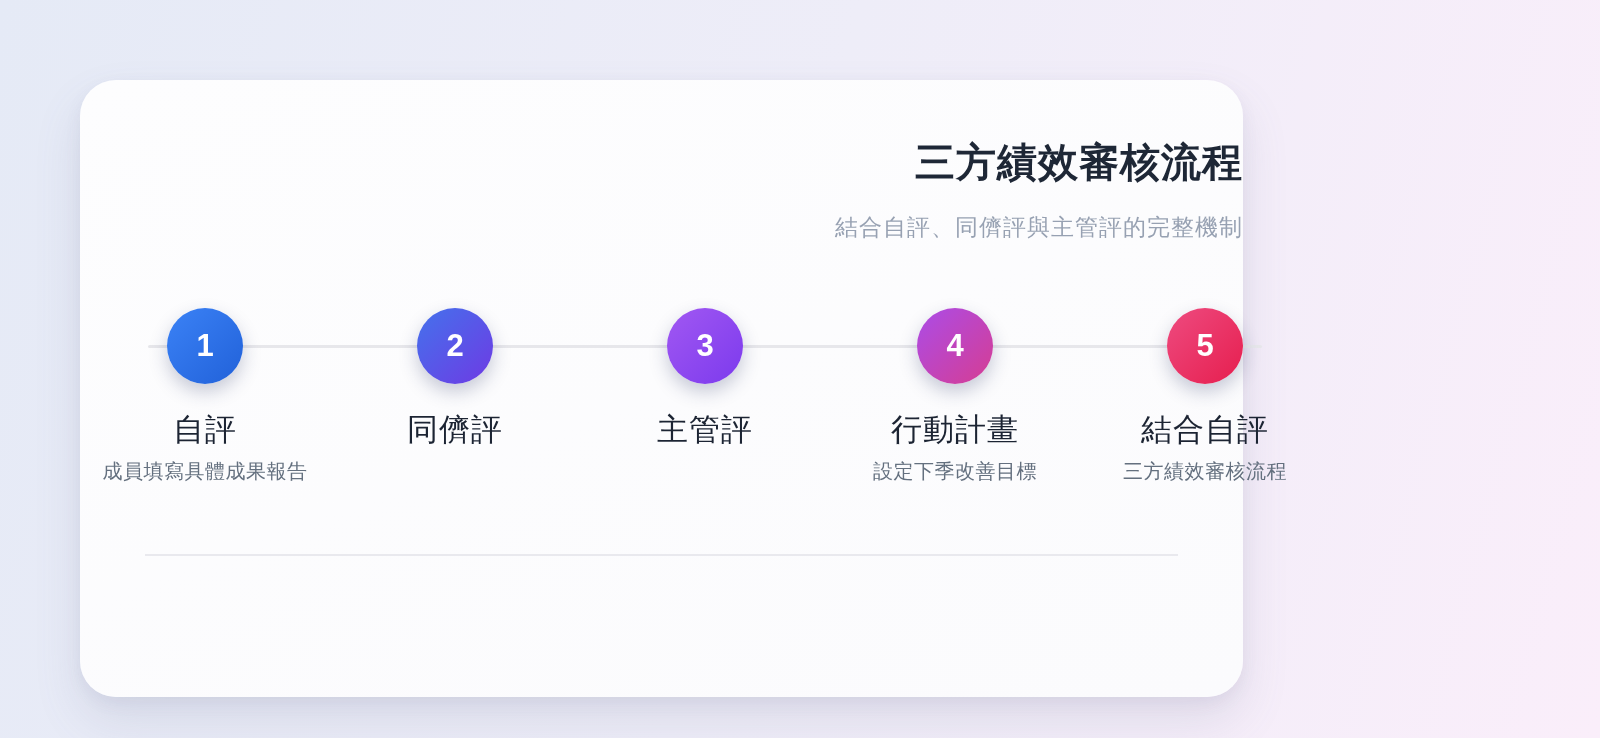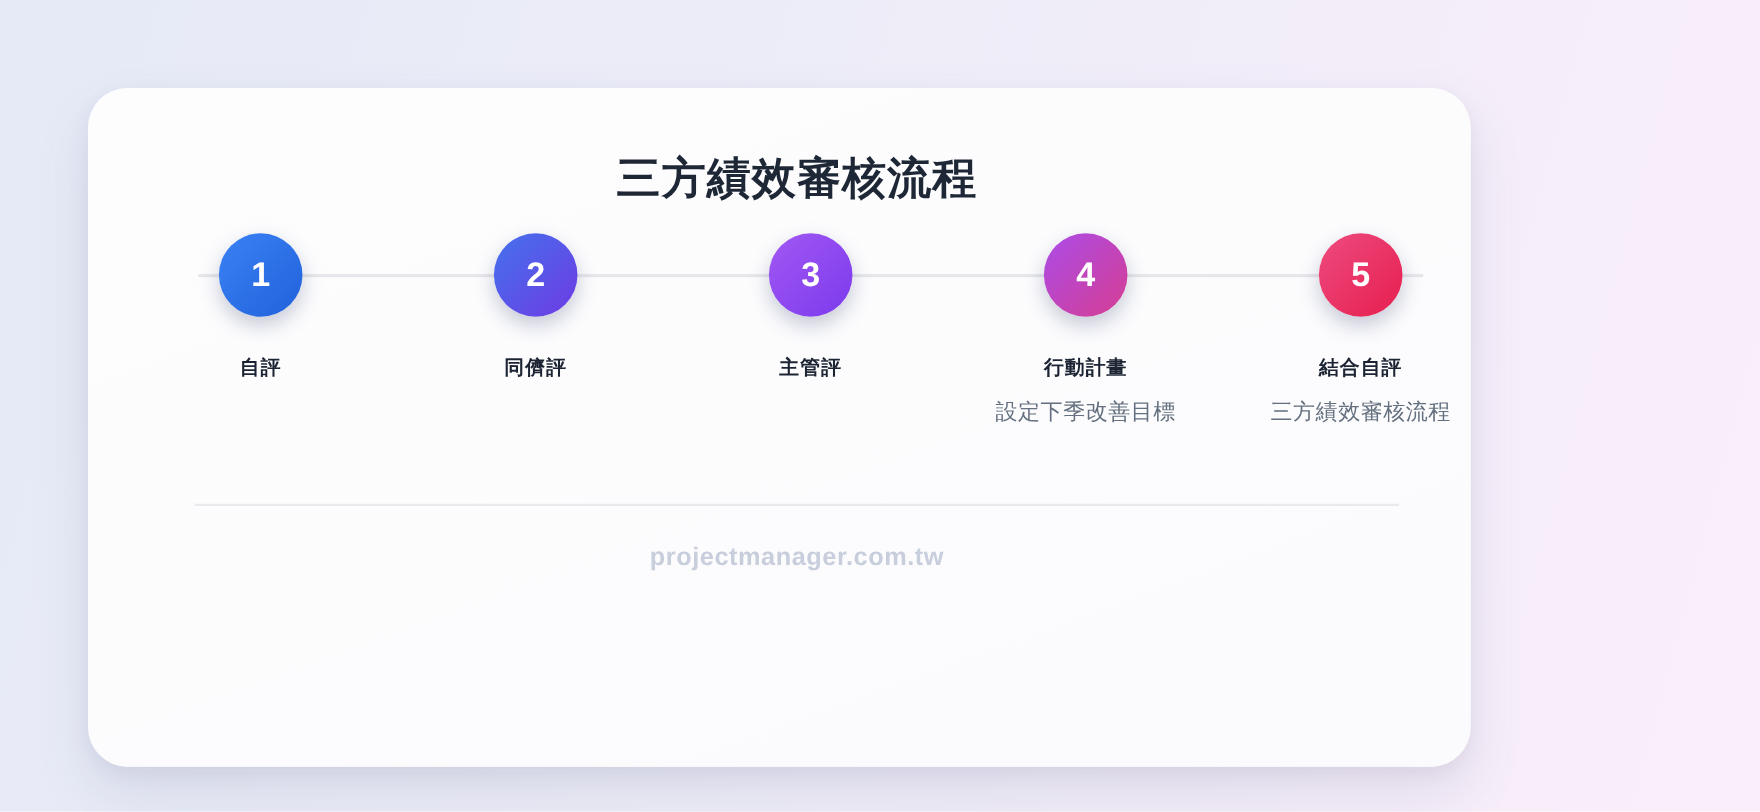--- a/index.html
+++ b/index.html
@@ -15,28 +15,27 @@
     width: 1600px;
     height: 738px;
     background: linear-gradient(105deg, #e5eaf6 0%, #eeedf8 48%, #faeefa 100%);
     position: relative;
   }
 
   .card {
     position: absolute;
     left: 80px;
     top: 80px;
-    width: 1257px;
+    width: 1163px;
     height: 617px;
     background: linear-gradient(160deg, #fdfdfe 0%, #fbfbfd 100%);
     border-radius: 36px;
     box-shadow: 0 24px 48px rgba(96, 106, 142, 0.14), 0 6px 16px rgba(96, 106, 142, 0.08);
     padding-top: 58px;
-    text-align: center;
-    padding-left: 32px;
+    text-align: right;
   }
 
   .title {
     font-size: 40px;
     line-height: 48px;
     font-weight: 700;
     color: #1e2736;
     letter-spacing: 1px;
     margin-bottom: 26px;
   }
@@ -90,23 +89,23 @@
     margin-bottom: 28px;
   }
 
   .step-number {
     color: #ffffff;
     font-size: 31px;
     font-weight: 700;
   }
 
   .step-label {
-    font-size: 18px;
+    font-size: 31px;
     line-height: 36px;
-    font-weight: 700;
+    font-weight: 400;
     color: #1c2433;
     letter-spacing: 1px;
   }
 
   .step-desc {
     margin-top: 10px;
     font-size: 20px;
     line-height: 26px;
     color: #64707f;
     letter-spacing: 0.5px;
@@ -128,29 +127,31 @@
   }
 </style>
 </head>
 <body>
 
 <div class="page">
   <div class="card">
 
     <h1 class="title">三方績效審核流程</h1>
 
+    <p class="subtitle">結合自評、同儕評與主管評的完整機制</p>
 
     <div class="steps">
       <div class="timeline-line"></div>
       <div class="steps-row" id="steps-row">
   <div class="step">
     <div class="step-circle" style="background: linear-gradient(135deg, rgb(59, 130, 246) 0%, rgb(33, 97, 217) 100%);">
       <span class="step-number">1</span>
     </div>
     <div class="step-label">自評</div>
+    <div class="step-desc">成員填寫具體成果報告</div>
   </div>
 
   <div class="step">
     <div class="step-circle" style="background: linear-gradient(135deg, rgb(68, 114, 236) 0%, rgb(110, 58, 228) 100%);">
       <span class="step-number">2</span>
     </div>
     <div class="step-label">同儕評</div>
   </div>
 
   <div class="step">
@@ -173,16 +174,15 @@
       <span class="step-number">5</span>
     </div>
     <div class="step-label">結合自評</div>
     <div class="step-desc">三方績效審核流程</div>
   </div>
 </div>
     </div>
 
     <hr class="divider">
 
-    <div class="footer">projectmanager.com.tw</div>
 
   </div>
 </div>
 
 </body></html>

